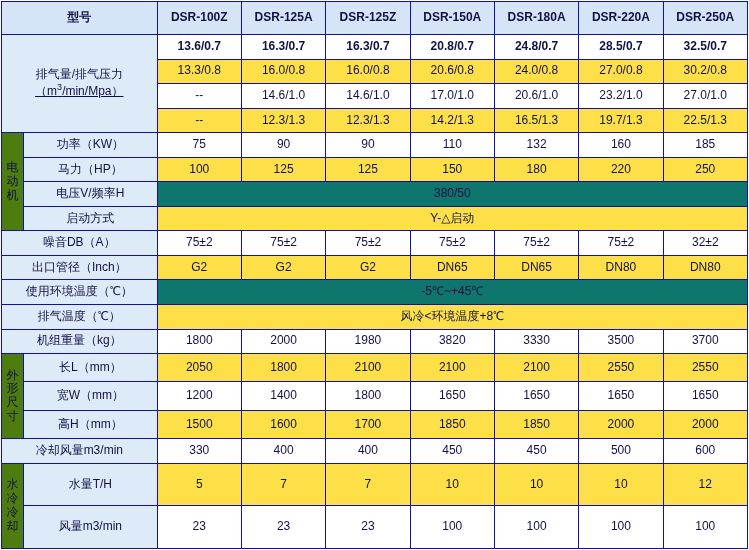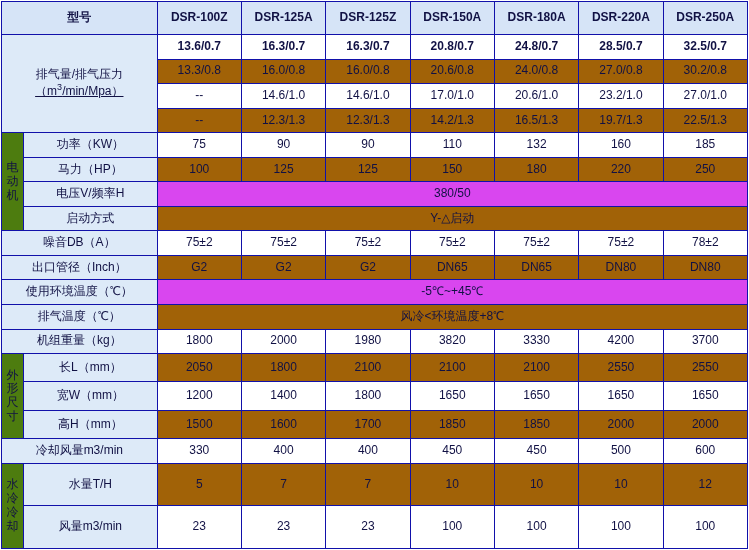--- a/index.html
+++ b/index.html
@@ -55,28 +55,28 @@
   .sidelabel-v {
     writing-mode: horizontal-tb;
     word-break: break-all;
     width: 13px;
     margin: 0 auto;
   }
   .val {
     background: #ffffff;
   }
   .val-tint {
-    background: #a16207;
+    background: #fde047;
   }
   .val-flow {
     background: #ffffff;
     font-weight: bold;
   }
   .wide {
-    background: #d946ef;
+    background: #0f766e;
   }
   .sup {
     font-size: 9px;
     vertical-align: super;
   }
   .nowrap { white-space: nowrap; text-decoration: underline; }
   col.c0 { width: 22px; }
   col.c1 { width: 133px; }
   col.cd { width: 84px; }
 </style>
@@ -182,21 +182,21 @@
     </tr>
 
     <tr>
       <td class="rowlabel" colspan="2">噪音DB（A）</td>
       <td class="val">75±2</td>
       <td class="val">75±2</td>
       <td class="val">75±2</td>
       <td class="val">75±2</td>
       <td class="val">75±2</td>
       <td class="val">75±2</td>
-      <td class="val">78±2</td>
+      <td class="val">32±2</td>
     </tr>
     <tr>
       <td class="rowlabel" colspan="2">出口管径（Inch）</td>
       <td class="val-tint">G2</td>
       <td class="val-tint">G2</td>
       <td class="val-tint">G2</td>
       <td class="val-tint">DN65</td>
       <td class="val-tint">DN65</td>
       <td class="val-tint">DN80</td>
       <td class="val-tint">DN80</td>
@@ -209,21 +209,21 @@
       <td class="rowlabel" colspan="2">排气温度（℃）</td>
       <td class="val-tint" colspan="7">风冷&lt;环境温度+8℃</td>
     </tr>
     <tr>
       <td class="rowlabel" colspan="2">机组重量（kg）</td>
       <td class="val">1800</td>
       <td class="val">2000</td>
       <td class="val">1980</td>
       <td class="val">3820</td>
       <td class="val">3330</td>
-      <td class="val">4200</td>
+      <td class="val">3500</td>
       <td class="val">3700</td>
     </tr>
 
     <tr>
       <td class="sidelabel" rowspan="3">
         <div class="sidelabel-v">外形尺寸</div>
       </td>
       <td class="rowlabel">长L（mm）</td>
       <td class="val-tint">2050</td>
       <td class="val-tint">1800</td>

